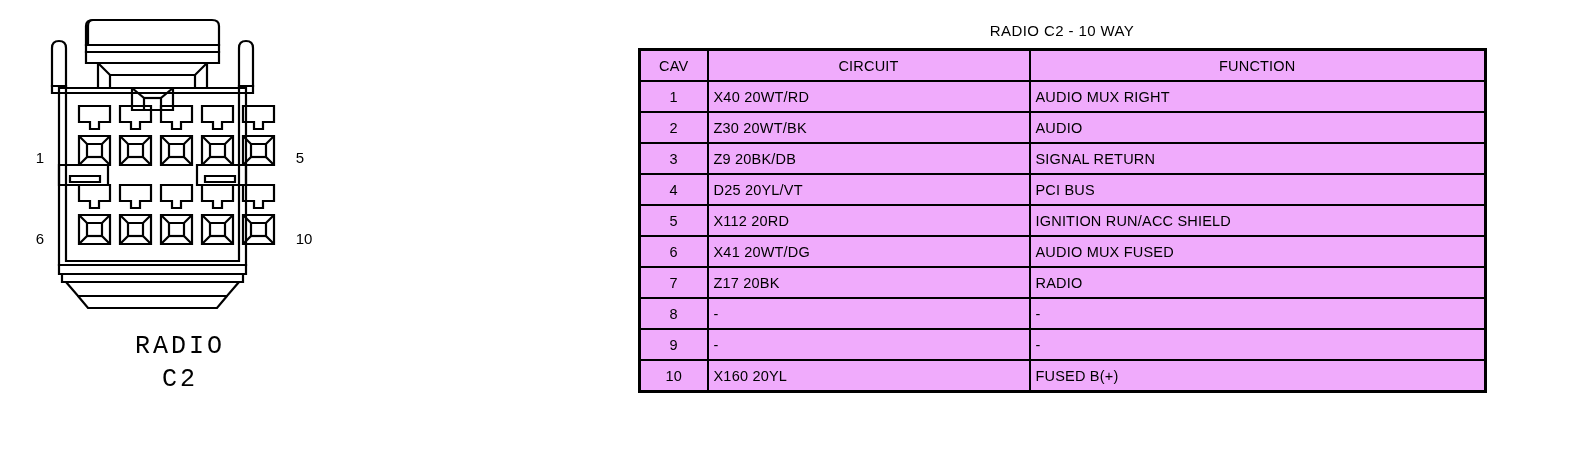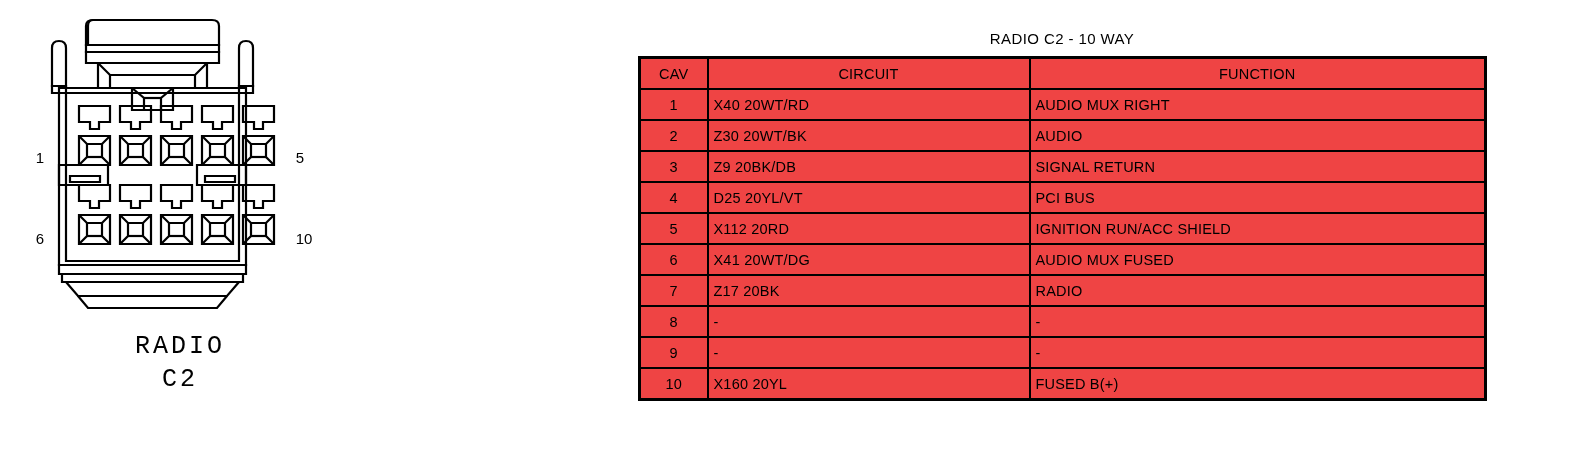--- a/index.html
+++ b/index.html
@@ -54,36 +54,36 @@
     letter-spacing: 3px;
     line-height: 33px;
     color: #000;
   }
   #connector-caption .cap-line { display: block; }
 
   
   #table-area {
     position: absolute;
     left: 638px;
-    top: 30px;
+    top: 22px;
     width: 848px;
   }
   #table-title {
     width: 100%;
     text-align: center;
     font-size: 15px;
     letter-spacing: 0.4px;
     margin-bottom: 9px;
     color: #000;
   }
   table#pinout-table {
     border-collapse: collapse;
     width: 846px;
     table-layout: fixed;
-    background: #ef4444;
+    background: #f0abfc;
   }
   table#pinout-table,
   table#pinout-table th,
   table#pinout-table td {
     border: 2px solid #000;
   }
   table#pinout-table {
     border-width: 3px;
   }
   table#pinout-table th,

